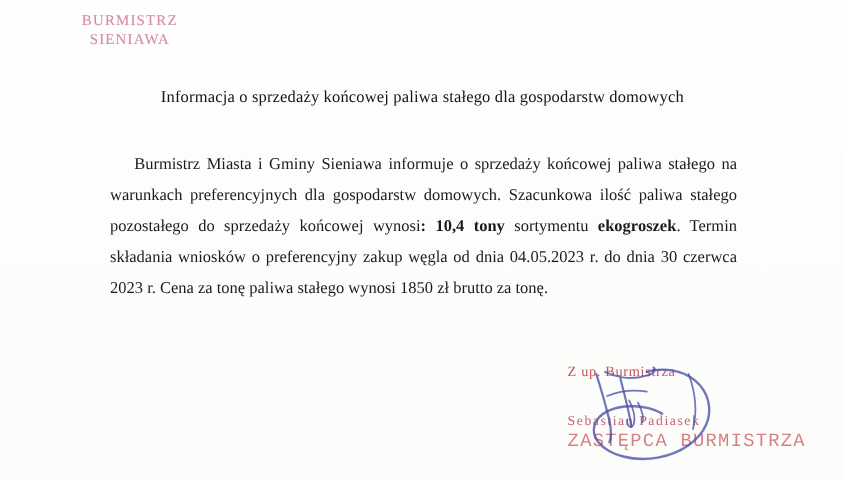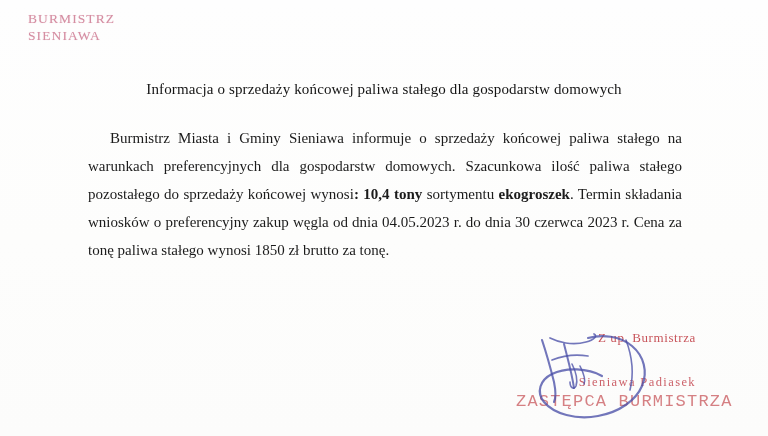--- a/index.html
+++ b/index.html
@@ -22,20 +22,21 @@
     inset: 0;
     background: linear-gradient(180deg, #fefefe 0%, #fdfdfc 55%, #fcfcfb 100%);
   }
 
   
   .letterhead {
     position: absolute;
     left: 28px;
     top: 10px;
     width: 180px;
+    text-align: center;
     color: #d2859b;
     font-family: "Liberation Serif", "DejaVu Serif", serif;
     font-size: 13.5px;
     letter-spacing: 1.1px;
     line-height: 17px;
     opacity: 0.92;
     text-shadow: 0 0 1px rgba(210,133,155,0.35);
   }
   .letterhead div { white-space: nowrap; }
   .lh-1 { }
@@ -61,34 +62,33 @@
     left: 84px;
     top: 120px;
     width: 602px;
     font-size: 15px;
     line-height: 28px;
     text-align: justify;
     text-justify: inter-word;
     color: #1b1b1b;
   }
   .body-block p {
-    margin: 4px;
+    margin: 16px;
     text-indent: 22px;
   }
   .body-block b { font-weight: bold; }
 
   
   .sig-block {
     position: absolute;
     left: 516px;
     top: 330px;
     width: 180px;
     color: #c0434b;
     font-family: "Liberation Serif", "DejaVu Serif", serif;
-    text-align: right;
   }
   .sig-upper {
     font-size: 13px;
     letter-spacing: 0.6px;
     white-space: nowrap;
     color: #c4484f;
     opacity: 0.93;
   }
   .sig-name {
     margin-top: 29px;
@@ -130,21 +130,21 @@
   </div>
 
   <div class="doc-title">Informacja o sprzedaży końcowej paliwa stałego dla gospodarstw domowych</div>
 
   <div class="body-block">
     <p><span>Burmistrz Miasta i Gminy Sieniawa informuje o sprzedaży końcowej paliwa stałego na warunkach preferencyjnych dla gospodarstw domowych. Szacunkowa ilość paliwa stałego pozostałego do sprzedaży końcowej wynosi</span><b>: 10,4 tony</b><span> sortymentu </span><b>ekogroszek</b><span>. Termin składania wniosków o preferencyjny zakup węgla od dnia 04.05.2023 r. do dnia 30 czerwca 2023 r. Cena za tonę paliwa stałego wynosi 1850 zł brutto za tonę.</span></p>
   </div>
 
   <div class="sig-block">
     <div class="sig-upper">Z up. Burmistrza</div>
-    <div class="sig-name">Sieniawa Padiasek</div>
+    <div class="sig-name">Sebastian Padiasek</div>
     <div class="sig-role">ZASTĘPCA BURMISTRZA</div>
   </div>
 
   <div class="ink-signature">
     <svg width="180" height="100" viewBox="0 0 180 100" fill="none" xmlns="http://www.w3.org/2000/svg" stroke="#4a4fa8" stroke-opacity="0.78" stroke-linecap="round" stroke-linejoin="round">
       <path d="M14 14 C18 26, 22 40, 26 56 C28 66, 28 72, 26 76" stroke-width="2.1"></path>
       <path d="M22 12 C30 16, 44 20, 58 16 C66 14, 70 10, 66 8" stroke-width="1.7"></path>
       <path d="M24 34 C34 30, 48 28, 60 30" stroke-width="1.7"></path>
       <path d="M36 18 C40 34, 44 48, 46 62" stroke-width="2"></path>
       <path d="M44 38 C48 46, 50 54, 48 60 C46 64, 42 62, 42 56" stroke-width="1.6"></path>

